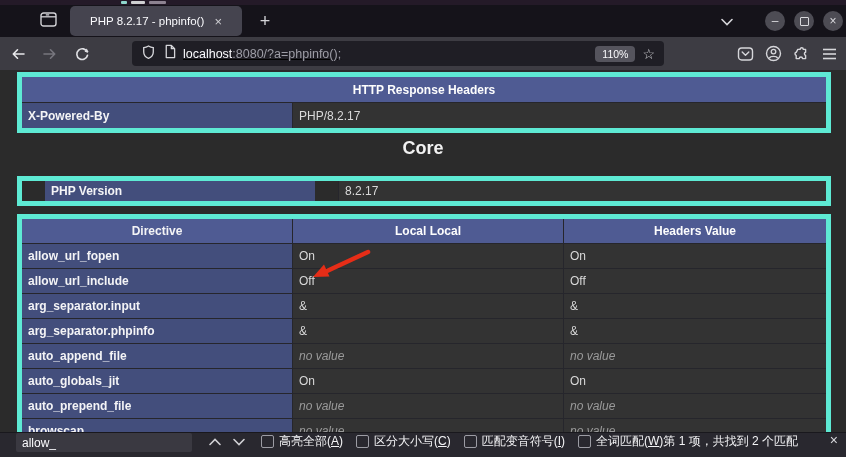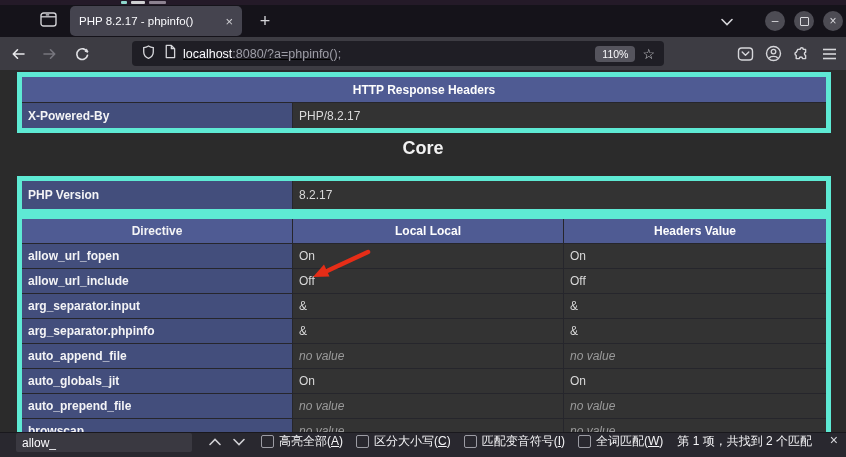--- a/index.html
+++ b/index.html
@@ -12,21 +12,21 @@
   .behind-strip{position:absolute;top:0;left:0;width:846px;height:5px;background:#241a28;}
   .behind-strip .frag{position:absolute;top:1px;height:3px;border-radius:1px;}
   .frag1{left:121px;width:6px;background:#8fd8cd;}
   .frag2{left:131px;width:14px;background:#cfd0d2;}
   .frag3{left:149px;width:17px;background:#8d8391;}
   
   .tabbar{position:absolute;top:5px;left:0;width:846px;height:32px;background:#15131a;
     display:flex;align-items:center;}
   .fxview-btn{margin-left:36px;width:24px;height:24px;display:flex;align-items:center;justify-content:center;border-radius:4px;}
   .tab{margin-left:10px;height:30px;width:172px;border-radius:5px;background:#45444f;
-    display:flex;align-items:center;padding:0 9px;box-sizing:border-box;gap:6px;}
+    display:flex;align-items:center;padding:0 20px;box-sizing:border-box;gap:6px;}
   .tab-title{flex:1;font-size:11.5px;color:#fbfbfe;white-space:nowrap;overflow:hidden;}
   .tab-close{font-size:13px;color:#cfcfd3;line-height:1;}
   .newtab-btn{margin-left:10px;width:26px;height:26px;display:flex;align-items:center;justify-content:center;
     font-size:18px;color:#d5d5d9;line-height:1;}
   .tabbar-spacer{flex:1;}
   .alltabs-btn{width:24px;height:24px;display:flex;align-items:center;justify-content:center;margin-right:26px;}
   .win-controls{display:flex;gap:9px;margin-right:3px;}
   .win-btn{width:20px;height:20px;border-radius:50%;background:#4d4c54;display:flex;
     align-items:center;justify-content:center;color:#d9d9dd;font-size:12px;line-height:1;}
   .win-max-glyph{width:7px;height:7px;border:1.5px solid #d9d9dd;border-radius:1px;}
@@ -54,36 +54,36 @@
   .pcell:first-child{border-left:none;}
   .cell-head{background:var(--php-header-blue,#4f5b93);font-weight:bold;color:#fdfdfd;justify-content:center;}
   .cell-label{width:270px;background:var(--php-label-blue,#434e7c);font-weight:bold;color:#f4f4f6;}
   .cell-value{flex:1;background:var(--value-cell,#333333);color:#d9d9d9;}
   .cell-local{flex:none;width:271px;}
   .no-value{font-style:italic;color:#9a9a9a;}
   #resp-table{top:2px;}
   #core-heading{position:absolute;top:68px;left:0;width:846px;text-align:center;
     font-size:18px;font-weight:bold;color:#f1f1f1;}
   #version-table{top:106px;}
-  #version-table .pcell{height:28px;}
+  #version-table .pcell{height:20px;margin-left:23px;}
   #dir-table{top:144px;}
   #dir-table .pcell{height:24px;}
   .annot-arrow{position:absolute;left:298px;top:176px;}
   
   .findbar{position:absolute;left:0;bottom:0;width:846px;height:25px;background:#29282f;
     border-top:1px solid #19181d;display:flex;align-items:flex-start;font-size:12px;color:#f4f4f6;
     box-sizing:border-box;overflow:hidden;}
   .find-input{margin-left:16px;width:176px;height:19px;background:#3a3941;border:none;border-radius:2px;
     color:#fbfbfe;font-size:12px;padding:0 6px;box-sizing:border-box;font-family:inherit;flex:none;outline:none;}
   .find-nav{display:flex;margin-left:14px;gap:6px;flex:none;}
   .find-nav-btn{width:18px;height:18px;display:flex;align-items:center;justify-content:center;}
   .find-check{display:flex;align-items:center;gap:5px;margin-left:13px;white-space:nowrap;flex:none;}
   .checkbox{width:11px;height:11px;border:1px solid #9c9ca4;border-radius:2px;background:transparent;flex:none;}
   .ak::before{content:"(";} .ak::after{content:")";}
-  .find-status{margin-left:14px;white-space:nowrap;flex:none;}
+  .find-status{white-space:nowrap;flex:none;}
   .find-close{margin-left:auto;margin-right:8px;font-size:14px;color:#d8d8dc;line-height:1;flex:none;}
 </style>
 </head>
 <body>
 
 <div class="behind-strip">
   <span class="frag frag1"></span>
   <span class="frag frag2"></span>
   <span class="frag frag3"></span>
 </div>

